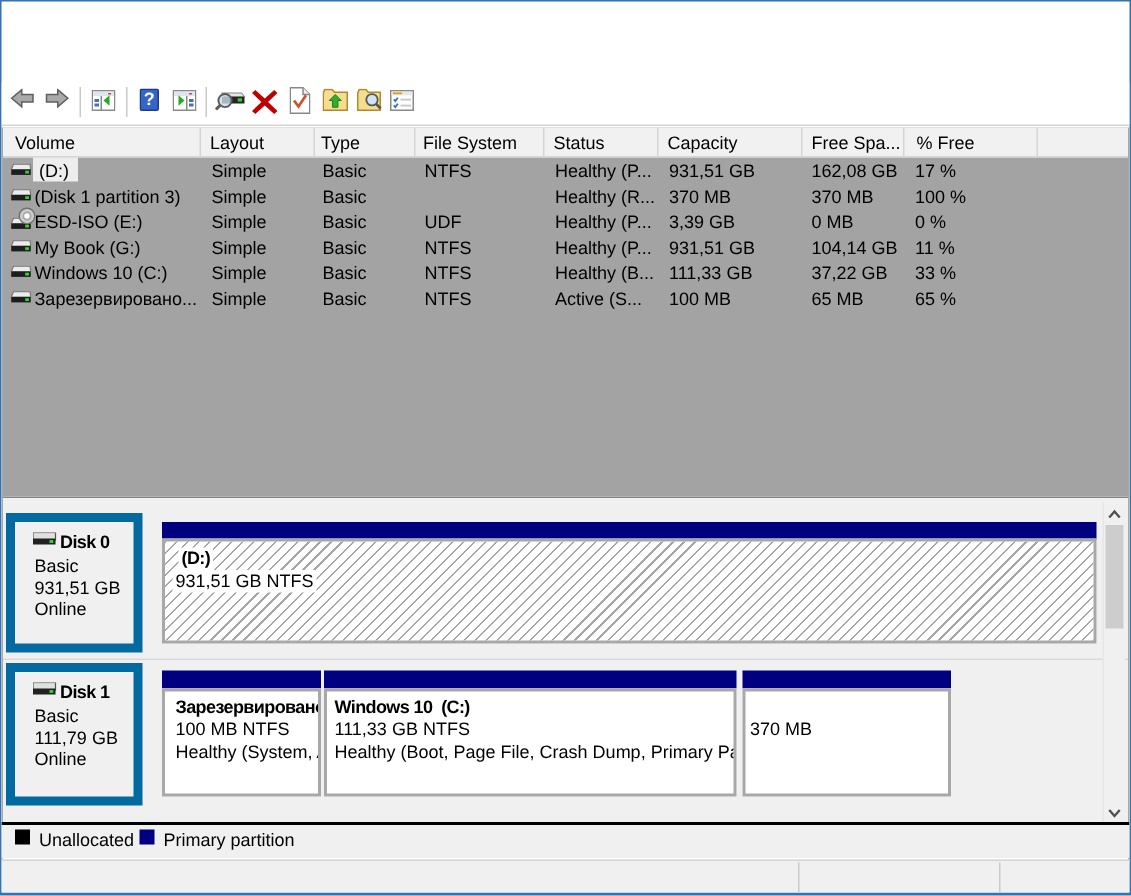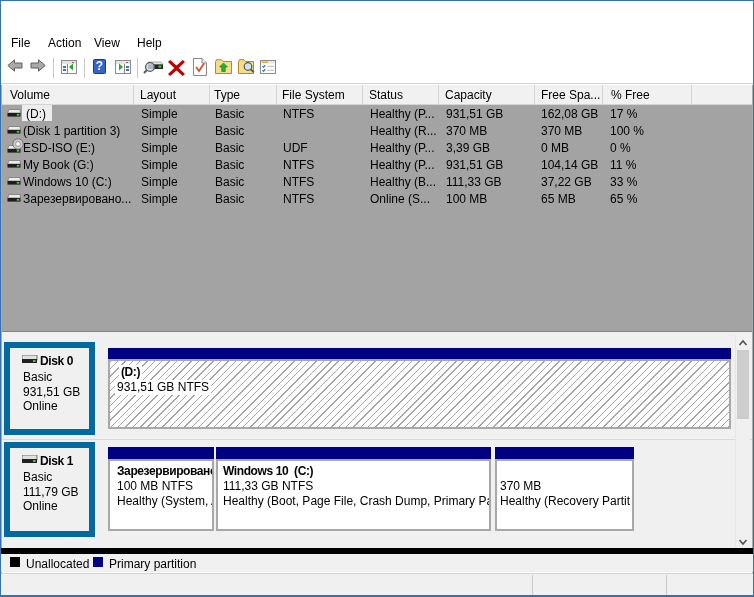--- a/index.html
+++ b/index.html
@@ -44,36 +44,30 @@
   .pbody .ln { position:absolute; left:7px; white-space:nowrap; line-height:15px; height:15px; }
   .hatch .ln { background:#fff; padding:0 2px; }
   .hatch { background-image:repeating-linear-gradient(135deg, #a6a6a6 0px, #a6a6a6 1px, #ffffff 1px, #ffffff 5.2px); }
   .rowsep { position:absolute; left:0; top:104px; width:752px; height:1px; background:#d9d9d9; }
 
   
   .sbar { position:absolute; left:734px; top:0; width:15px; height:215px; background:#f0f0f0; border-left:1px solid #e6e6e6; }
   .sthumb { position:absolute; left:1px; top:15px; width:12px; height:69px; background:#cdcdcd; }
 
   
-  .legend { position:absolute; left:0; top:547px; width:752px; height:24px; background:#f0f0f0; border-top:6px solid #000000; }
+  .legend { position:absolute; left:0; top:547px; width:752px; height:24px; background:#f0f0f0; border-top:2px solid #000000; }
   .sq { position:absolute; top:3px; width:10px; height:10px; }
   .statusbar { position:absolute; left:0; top:572px; width:752px; height:24px; background:#f0f0f0; border-top:1px solid #d4d4d4; }
   .ssep { position:absolute; top:1px; width:1px; height:20px; background:#c9c9c9; }
 </style>
 </head>
 <body>
 <div class="win">
 
 
-  <div class="menubar">
-    <span style="left:10px;">File</span>
-    <span style="left:47px;">Action</span>
-    <span style="left:93px;">View</span>
-    <span style="left:136px;">Help</span>
-  </div>
 
   <div class="toolbar">
 
     <svg class="abs" style="left:6px; top:4px;" width="16" height="13" viewBox="0 0 16 13">
       <path d="M15 4 L7.5 4 L7.5 0.8 L0.8 6.5 L7.5 12.2 L7.5 9 L15 9 Z" fill="#a9a9a9" stroke="#5f5f5f" stroke-width="1"></path>
     </svg>
     <svg class="abs" style="left:29px; top:4px;" width="16" height="13" viewBox="0 0 16 13">
       <path d="M1 4 L8.5 4 L8.5 0.8 L15.2 6.5 L8.5 12.2 L8.5 9 L1 9 Z" fill="#a9a9a9" stroke="#5f5f5f" stroke-width="1"></path>
     </svg>
     <div class="tsep" style="left:52px;"></div>
@@ -255,21 +249,21 @@
       <div class="row" style="top:105px;">
         <svg class="abs" style="left:5px; top:4px;" width="14" height="9" viewBox="0 0 14 9">
           <path d="M2 0.5 L13 0.5 L13.5 4 L0.5 4 Z" fill="#ececec" stroke="#777" stroke-width="0.8"></path>
           <rect x="0.5" y="4" width="13" height="3.6" fill="#1d1d1d"></rect>
           <rect x="9.8" y="4.8" width="2.5" height="1.9" fill="#2fd42f"></rect>
         </svg>
         <span style="left:21px;">Зарезервировано...</span>
         <span style="left:139px;">Simple</span>
         <span style="left:213px;">Basic</span>
         <span style="left:281px;">NTFS</span>
-        <span style="left:368px;">Online (S...</span>
+        <span style="left:368px;">Active (S...</span>
         <span style="left:444px;">100 MB</span>
         <span style="left:539px;">65 MB</span>
         <span style="left:608px;">65 %</span>
       </div>
     </div>
 
   <div class="splitter"></div>
 
   <div class="pane">
 
@@ -311,21 +305,20 @@
     </div>
     <div class="navy" style="left:215px; top:112px; width:275px; height:12px;"></div>
     <div class="pbody" style="left:215px; top:124px; width:275px; height:72px;">
       <div class="ln" style="top:3px; left:5px; font-weight:bold; letter-spacing:-0.4px;">Windows 10&nbsp; (C:)</div>
       <div class="ln" style="top:18px; left:5px;">111,33 GB NTFS</div>
       <div class="ln" style="top:33px; left:5px;">Healthy (Boot, Page File, Crash Dump, Primary Pa</div>
     </div>
     <div class="navy" style="left:494px; top:112px; width:139px; height:12px;"></div>
     <div class="pbody" style="left:494px; top:124px; width:139px; height:72px;">
       <div class="ln" style="top:18px; left:3px;">370 MB</div>
-      <div class="ln" style="top:33px; left:3px;">Healthy (Recovery Partit</div>
     </div>
 
     <div class="sbar">
       <svg class="abs" style="left:0; top:0;" width="14" height="16">
           <path d="M3.5 10 L7 6 L10.5 10" fill="none" stroke="#505050" stroke-width="1.6"></path>
         </svg>
       <div class="sthumb"></div>
       <svg class="abs" style="left:0; top:199px;" width="14" height="16">
           <path d="M3.5 6 L7 10 L10.5 6" fill="none" stroke="#505050" stroke-width="1.6"></path>
         </svg>

